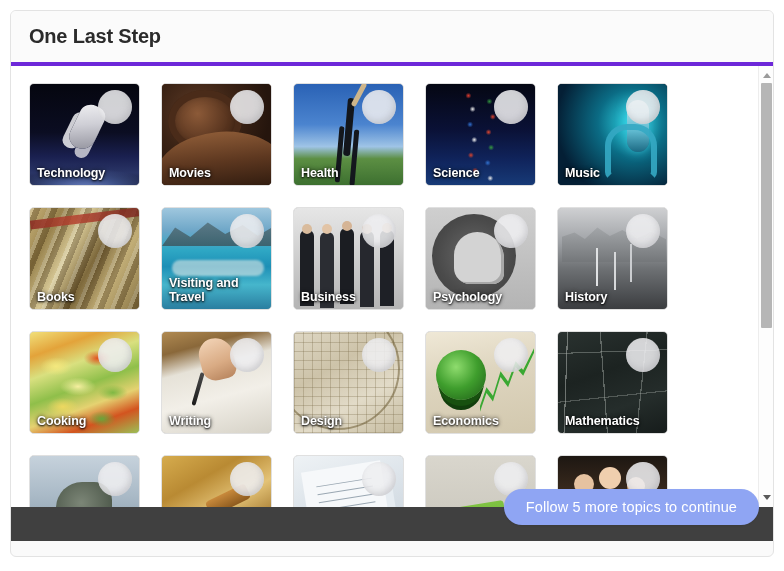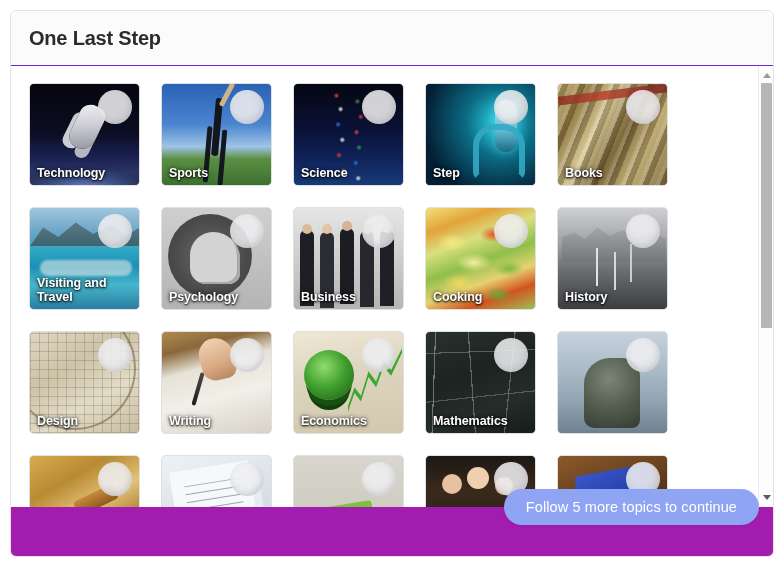--- a/index.html
+++ b/index.html
@@ -28,21 +28,21 @@
     height: 547px;
     background: #fafafa;
     border: 1px solid #e3e3e3;
     border-radius: 6px;
     box-sizing: border-box;
     overflow: hidden;
   }
 
   .card-header {
     height: 55px;
-    border-bottom: 1px solid #6d28d9;
+    border-bottom: 4px solid #6d28d9;
     background: #fbfbfb;
     box-sizing: border-box;
     display: flex;
     align-items: center;
     padding-left: 18px;
   }
 
   .card-title {
     font-size: 20px;
     font-weight: bold;
@@ -166,22 +166,22 @@
     width: 11px;
     height: 245px;
     background: #b6b6b6;
     border-radius: 1px;
     cursor: pointer;
   }
 
   
   .card-footer {
     position: relative;
-    height: 50px;
-    background: #a21caf;
+    height: 34px;
+    background: #404040;
     box-sizing: border-box;
   }
   .follow-button {
     position: absolute;
     right: 14px;
     top: -18px;
     height: 36px;
     padding: 0 22px;
     display: flex;
     align-items: center;
@@ -676,73 +676,78 @@
 
     <div class="card-body">
       <div class="grid-viewport">
         <div class="grid" id="topic-grid">
             <div class="tile">
               <div class="tile-art art-technology"></div>
               <div class="tile-circle"></div>
               <div class="tile-label">Technology</div>
             </div>
             <div class="tile">
+              <div class="tile-art art-movies"></div>
+              <div class="tile-circle"></div>
+              <div class="tile-label">Movies</div>
+            </div>
+            <div class="tile">
               <div class="tile-art art-health"></div>
               <div class="tile-circle"></div>
-              <div class="tile-label">Sports</div>
+              <div class="tile-label">Health</div>
             </div>
             <div class="tile">
               <div class="tile-art art-science"></div>
               <div class="tile-circle"></div>
               <div class="tile-label">Science</div>
             </div>
             <div class="tile">
               <div class="tile-art art-music"></div>
               <div class="tile-circle"></div>
-              <div class="tile-label">Step</div>
+              <div class="tile-label">Music</div>
             </div>
             <div class="tile">
               <div class="tile-art art-books"></div>
               <div class="tile-circle"></div>
               <div class="tile-label">Books</div>
             </div>
             <div class="tile">
               <div class="tile-art art-travel"></div>
               <div class="tile-circle"></div>
               <div class="tile-label">Visiting and Travel</div>
             </div>
             <div class="tile">
+              <div class="tile-art art-business"></div>
+              <div class="tile-circle"></div>
+              <div class="tile-label">Business</div>
+            </div>
+            <div class="tile">
               <div class="tile-art art-psychology"></div>
               <div class="tile-circle"></div>
               <div class="tile-label">Psychology</div>
             </div>
             <div class="tile">
-              <div class="tile-art art-business"></div>
-              <div class="tile-circle"></div>
-              <div class="tile-label">Business</div>
+              <div class="tile-art art-history"></div>
+              <div class="tile-circle"></div>
+              <div class="tile-label">History</div>
             </div>
             <div class="tile">
               <div class="tile-art art-cooking"></div>
               <div class="tile-circle"></div>
               <div class="tile-label">Cooking</div>
             </div>
             <div class="tile">
-              <div class="tile-art art-history"></div>
-              <div class="tile-circle"></div>
-              <div class="tile-label">History</div>
+              <div class="tile-art art-writing"></div>
+              <div class="tile-circle"></div>
+              <div class="tile-label">Writing</div>
             </div>
             <div class="tile">
               <div class="tile-art art-design"></div>
               <div class="tile-circle"></div>
               <div class="tile-label">Design</div>
-            </div>
-            <div class="tile">
-              <div class="tile-art art-writing"></div>
-              <div class="tile-circle"></div>
-              <div class="tile-label">Writing</div>
             </div>
             <div class="tile">
               <div class="tile-art art-economics"></div>
               <div class="tile-circle"></div>
               <div class="tile-label">Economics</div>
             </div>
             <div class="tile">
               <div class="tile-art art-mathematics"></div>
               <div class="tile-circle"></div>
               <div class="tile-label">Mathematics</div>

